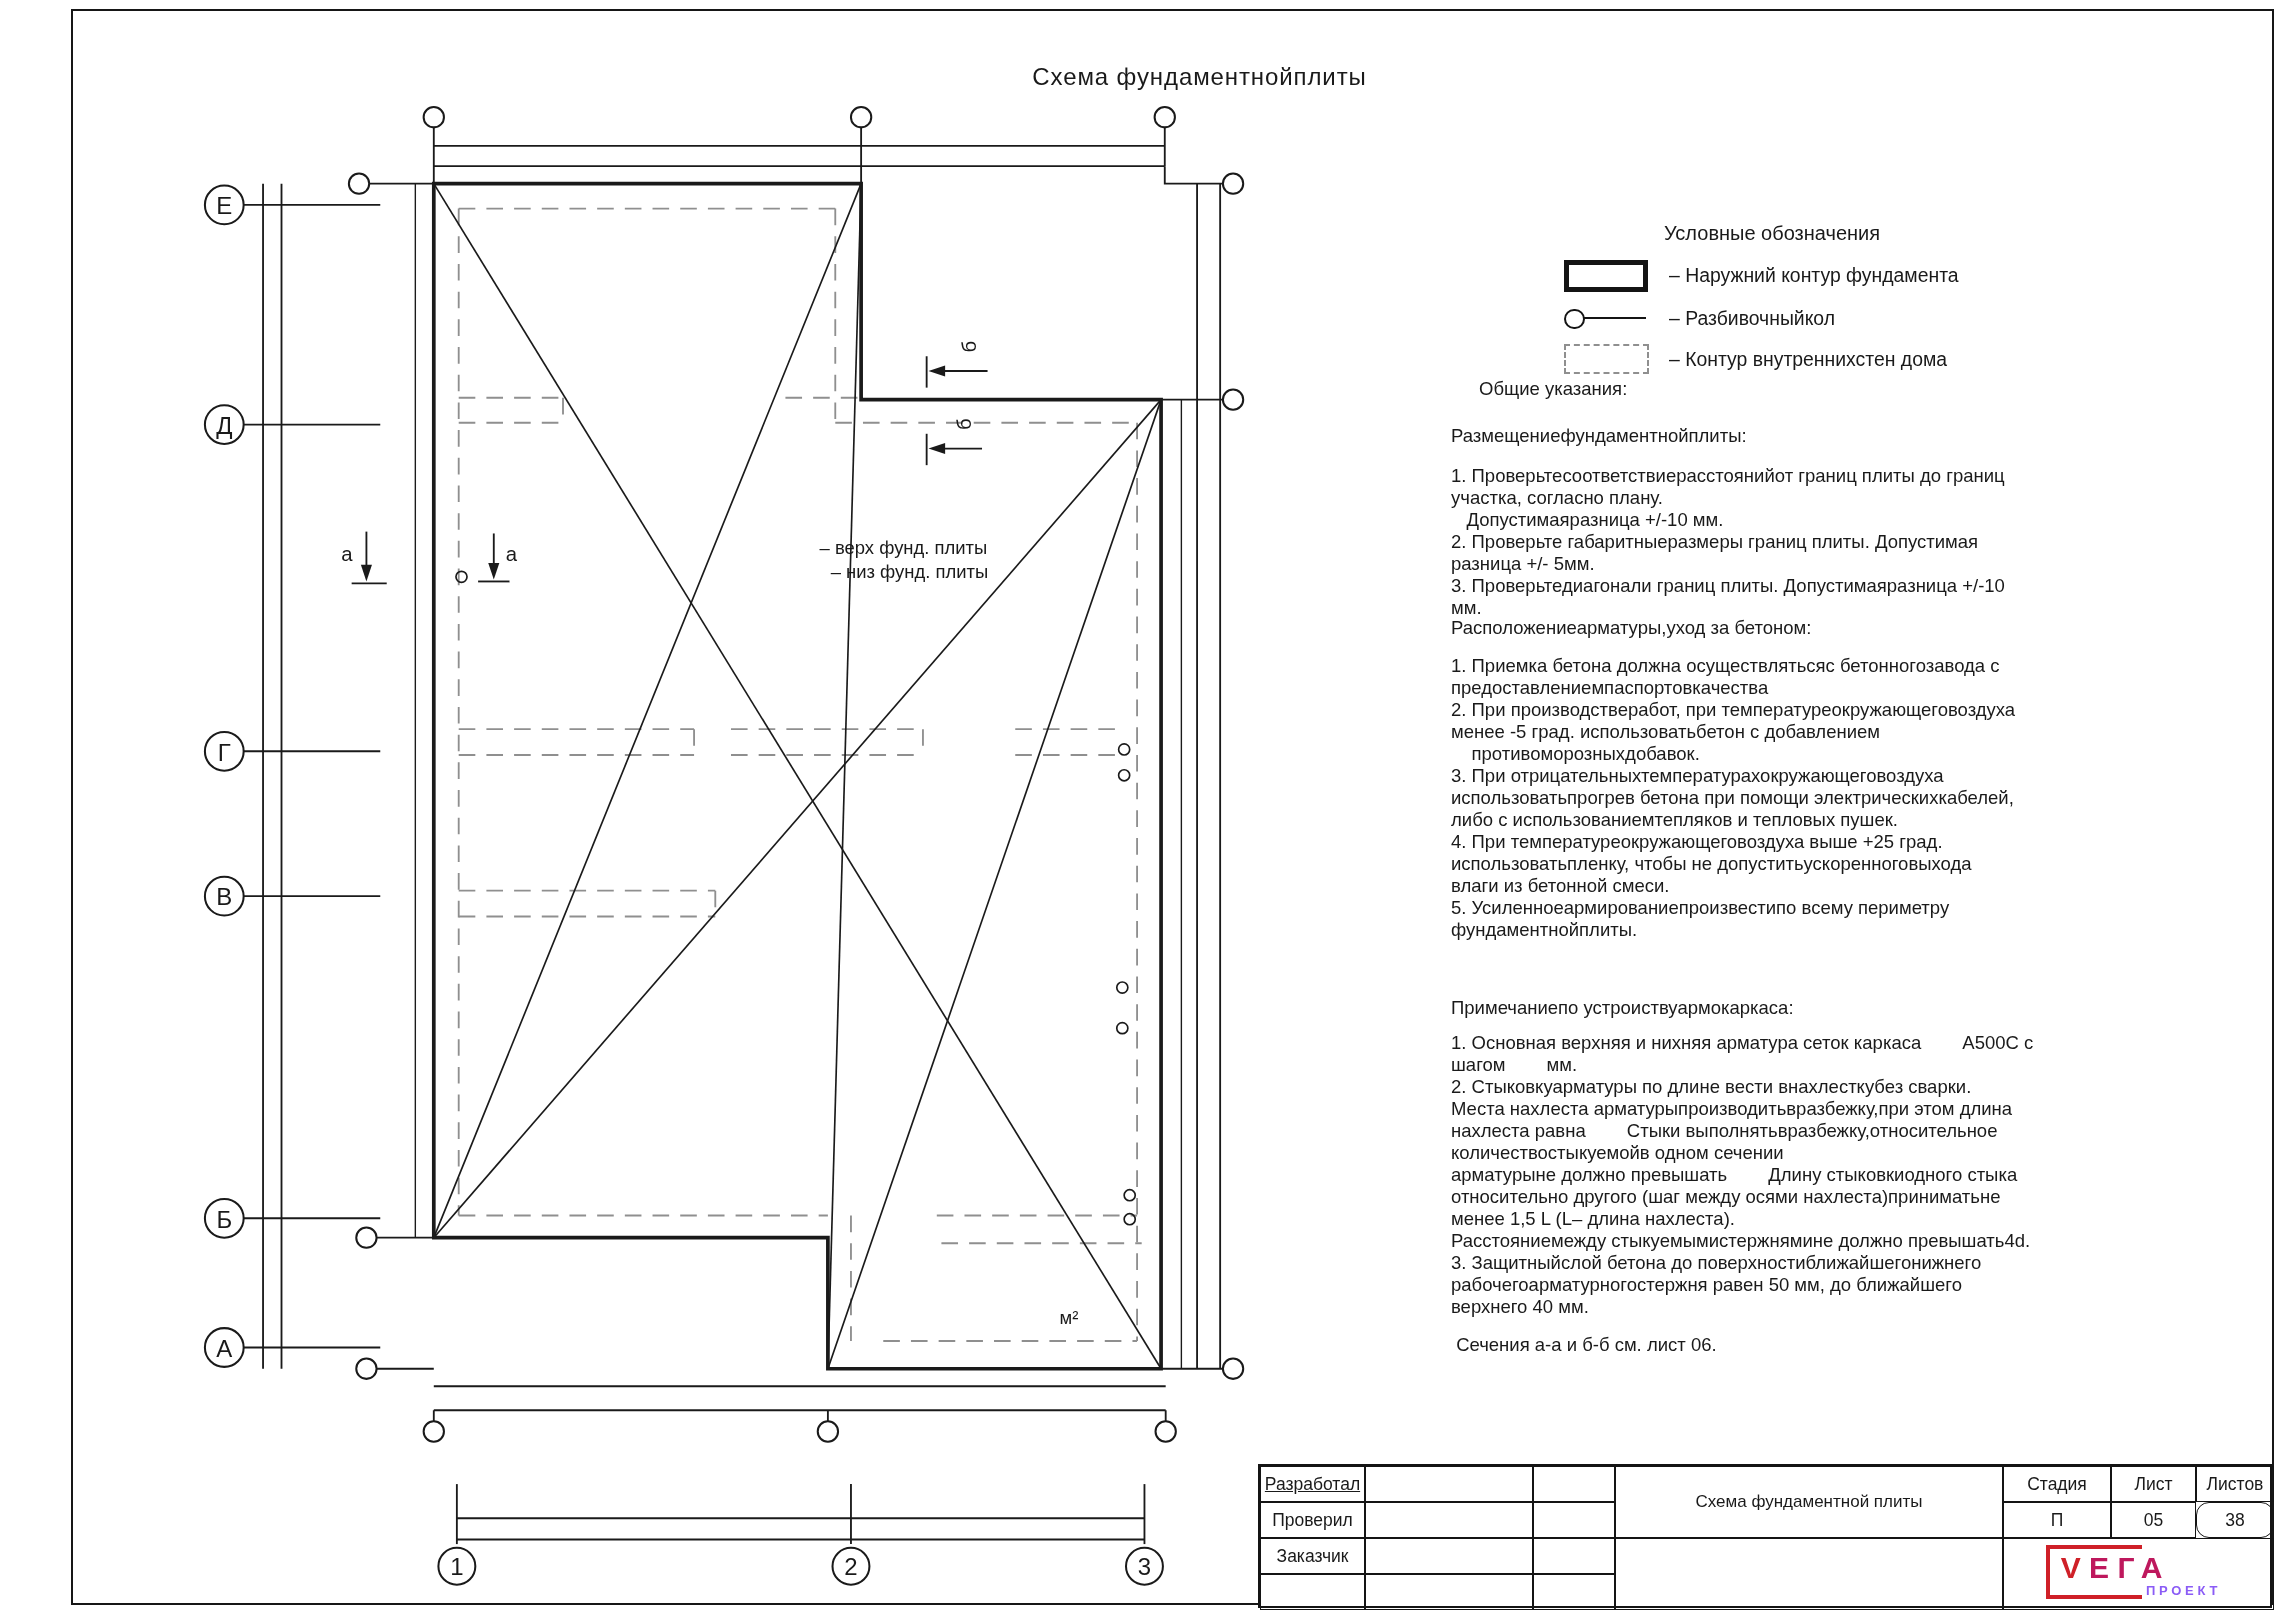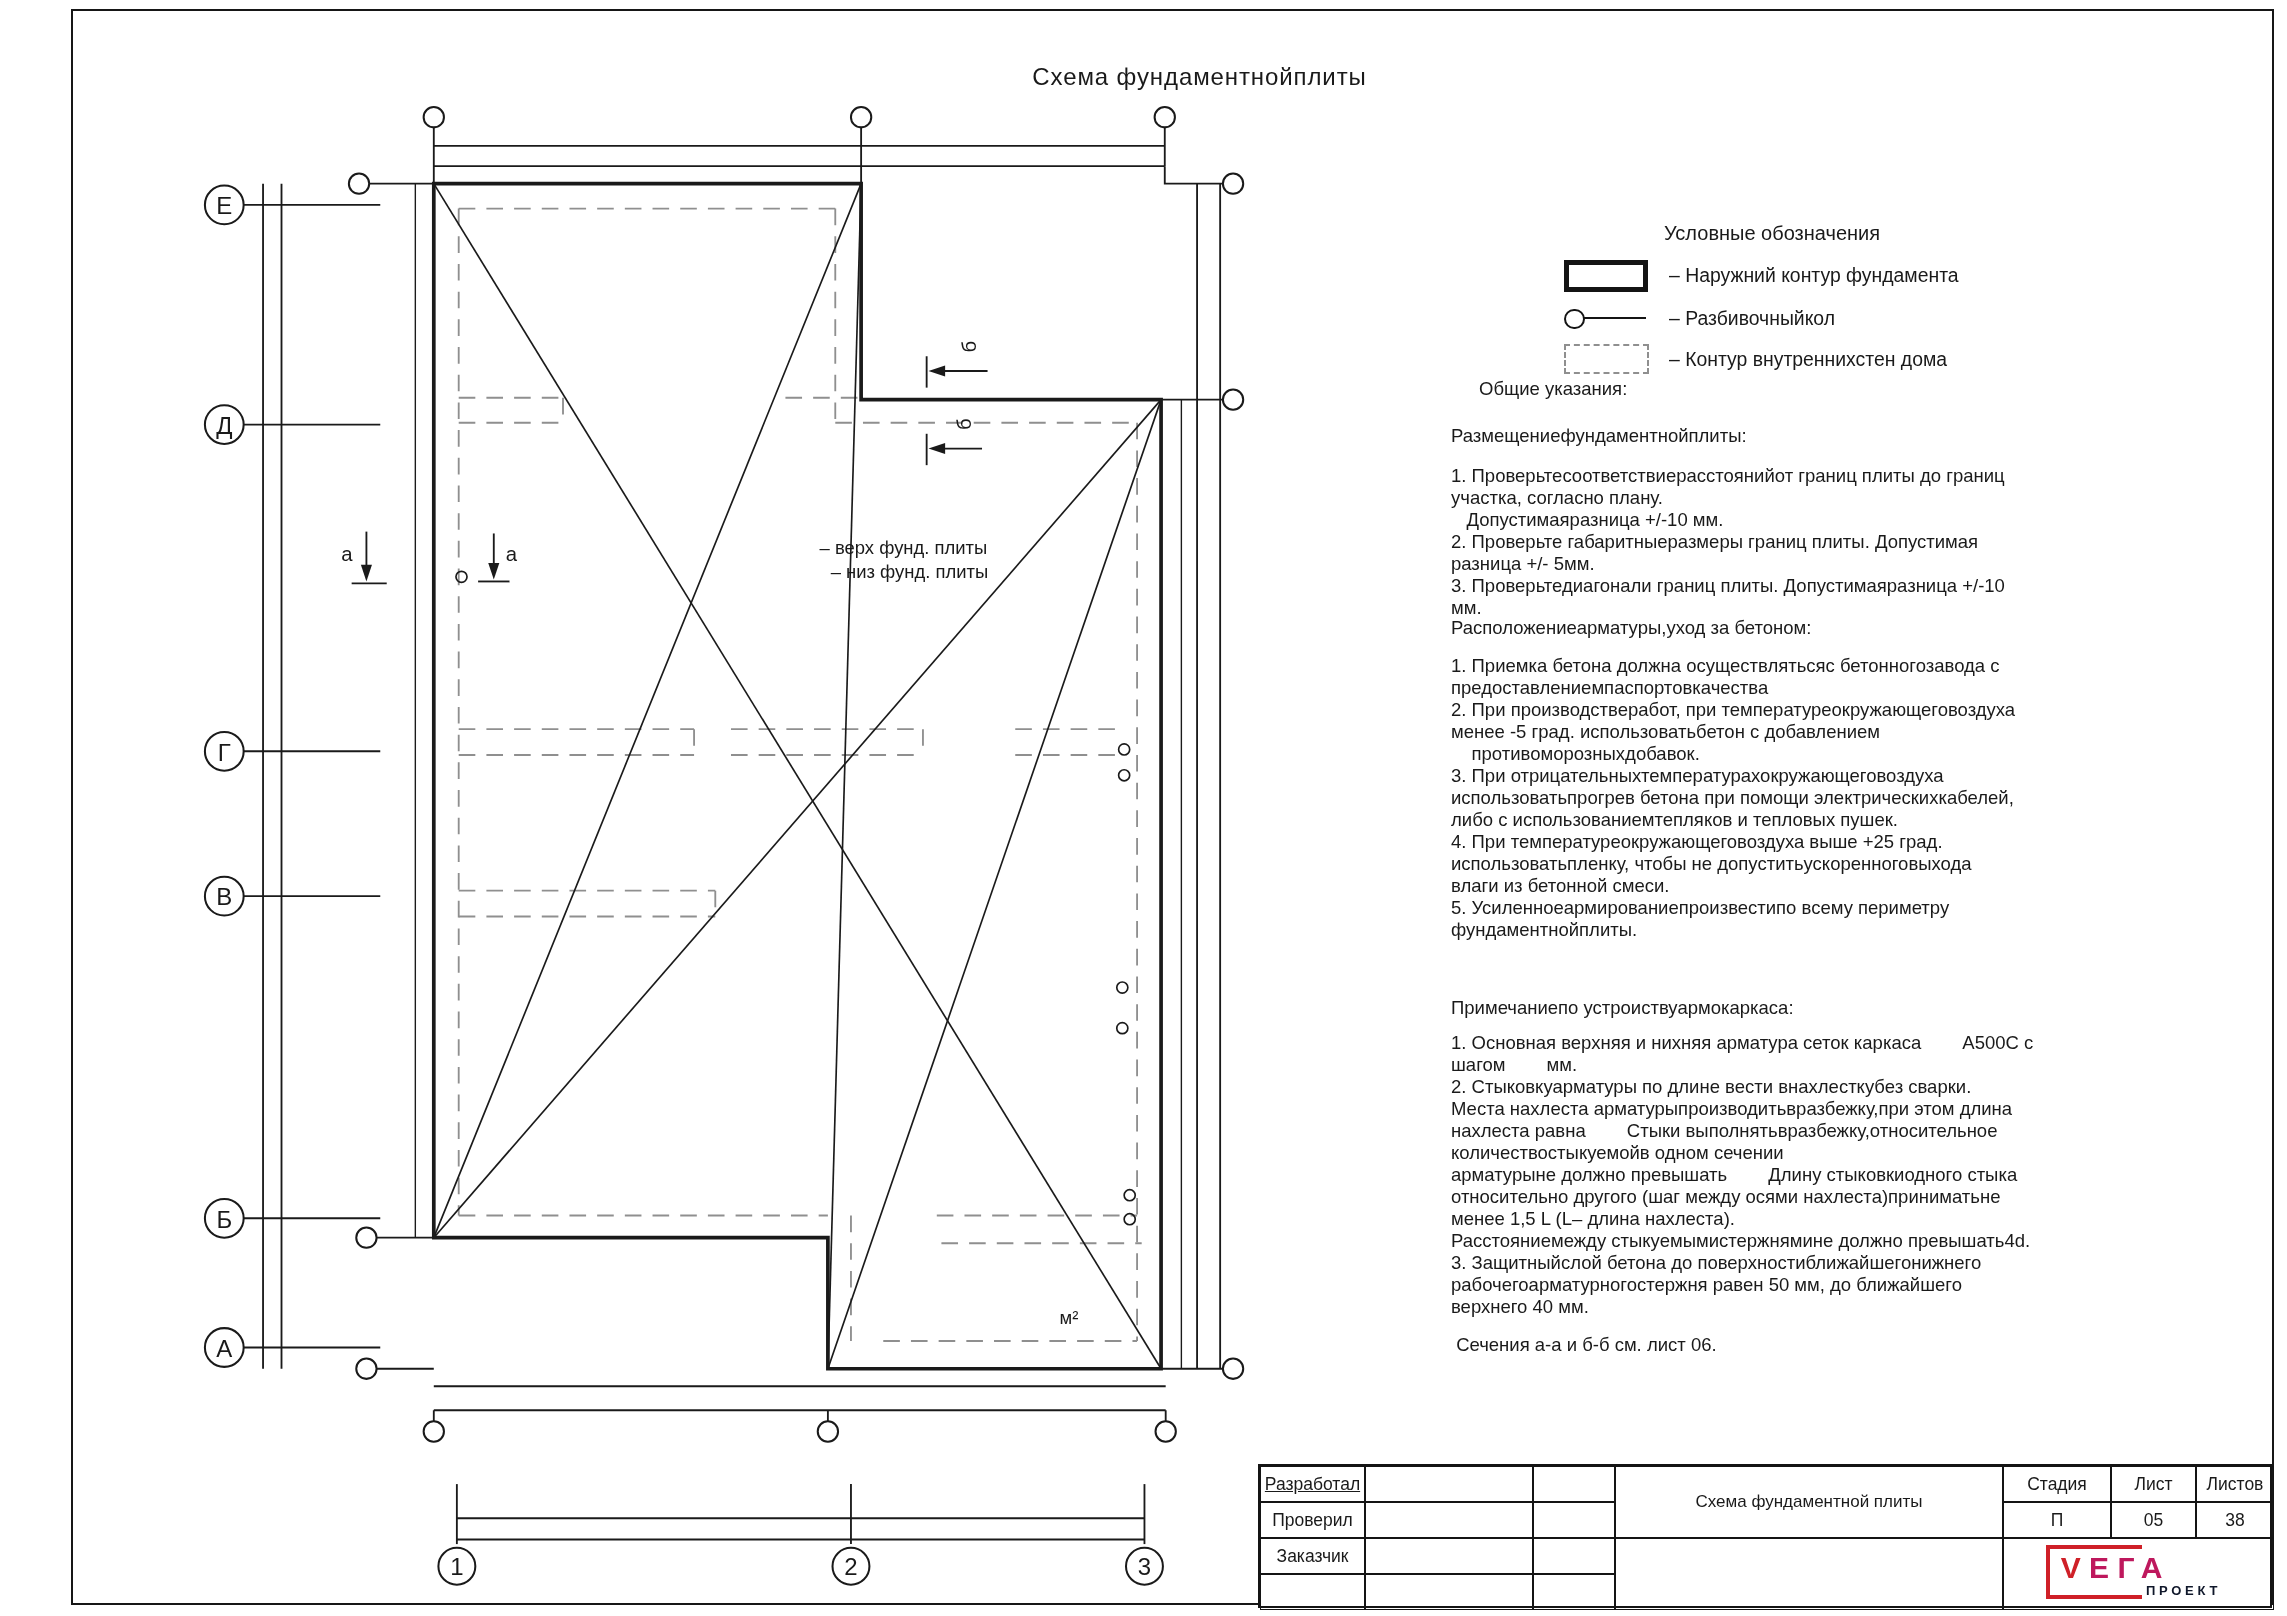--- a/index.html
+++ b/index.html
@@ -39,21 +39,21 @@
       grid-template-rows:36px 36px 36px 36px;
       border:2.8px solid #141414;box-sizing:border-box;background:#fff;}
   .tb .cell{border:1.4px solid #141414;display:flex;align-items:center;justify-content:center;
       font-size:17.5px;overflow:hidden;box-sizing:border-box;}
   .tb .doc-title{font-size:17px;}
   .logo{position:relative;width:185px;height:61px;}
   .logo-bracket{position:absolute;left:0;top:1.8px;width:96px;height:54px;border-left:4.6px solid #cf2028;border-top:4.6px solid #cf2028;border-bottom:4.6px solid #cf2028;box-sizing:border-box;}
   .logo-word{position:absolute;left:14.8px;top:7.4px;font-size:30px;font-weight:bold;letter-spacing:8.3px;white-space:nowrap;}
   .logo-v{color:#cf2028;}
   .logo-ega{color:#be185d;}
-  .logo-sub{position:absolute;left:100px;top:39px;font-size:13px;font-weight:bold;letter-spacing:3.7px;color:#0f172a;}
+  .logo-sub{position:absolute;left:100px;top:39px;font-size:13px;font-weight:bold;letter-spacing:3.7px;color:#8b5cf6;}
 </style>
 </head>
 <body>
 
 <div class="sheet">
   <div class="frame"></div>
 
   <div class="page-title">Схема фундаментнойплиты</div>
 
   <svg class="drawing" width="2288" height="1617" viewBox="0 0 2479 1752">
@@ -280,21 +280,21 @@
     <div class="cell doc-title" style="grid-column:4;grid-row:1 / span 2;">Схема фундаментной плиты</div>
     <div class="cell" style="grid-column:5;grid-row:1;">Стадия</div>
     <div class="cell" style="grid-column:6;grid-row:1;">Лист</div>
     <div class="cell" style="grid-column:7;grid-row:1;">Листов</div>
 
     <div class="cell" style="grid-column:1;grid-row:2;">Проверил</div>
     <div class="cell" style="grid-column:2;grid-row:2;"></div>
     <div class="cell" style="grid-column:3;grid-row:2;"></div>
     <div class="cell" style="grid-column:5;grid-row:2;">П</div>
     <div class="cell" style="grid-column:6;grid-row:2;">05</div>
-    <div class="cell" style="grid-column:7;grid-row:2;">38</div>
+    <div class="cell" style="grid-column:7;grid-row:2;border-radius:13px;">38</div>
 
     <div class="cell" style="grid-column:1;grid-row:3;">Заказчик</div>
     <div class="cell" style="grid-column:2;grid-row:3;"></div>
     <div class="cell" style="grid-column:3;grid-row:3;"></div>
     <div class="cell" style="grid-column:4;grid-row:3 / span 2;"></div>
     <div class="cell" style="grid-column:5 / span 3;grid-row:3 / span 2;">
       <div class="logo">
         <div class="logo-bracket"></div>
         <div class="logo-word">
           <span class="logo-v">V</span><span class="logo-ega">ЕГА</span>

